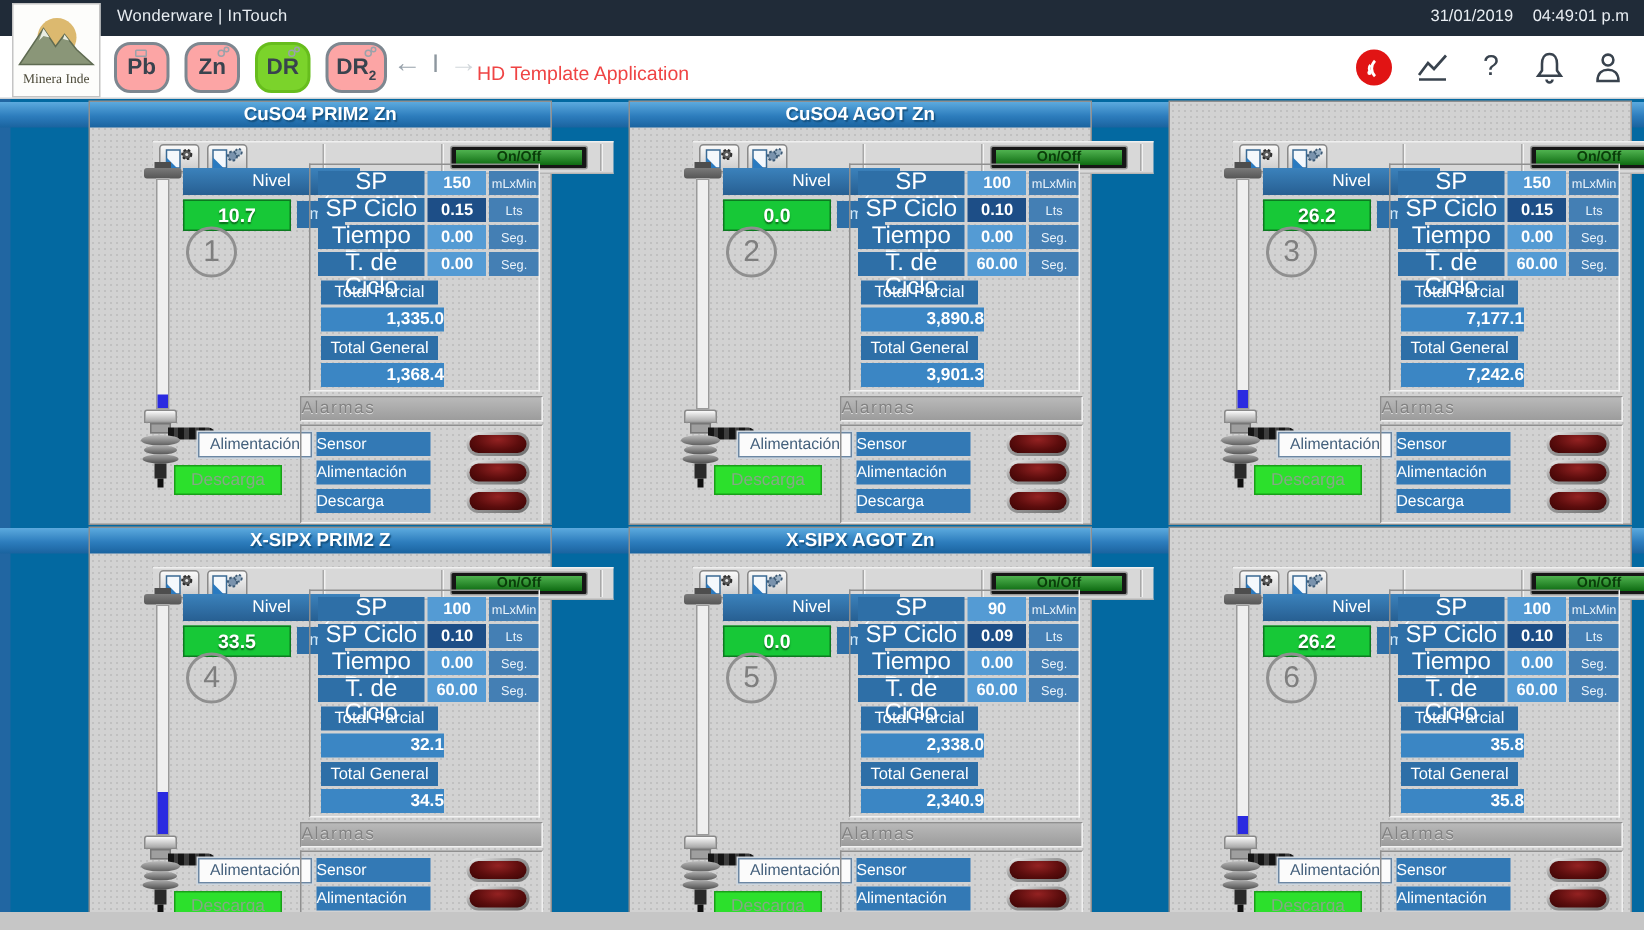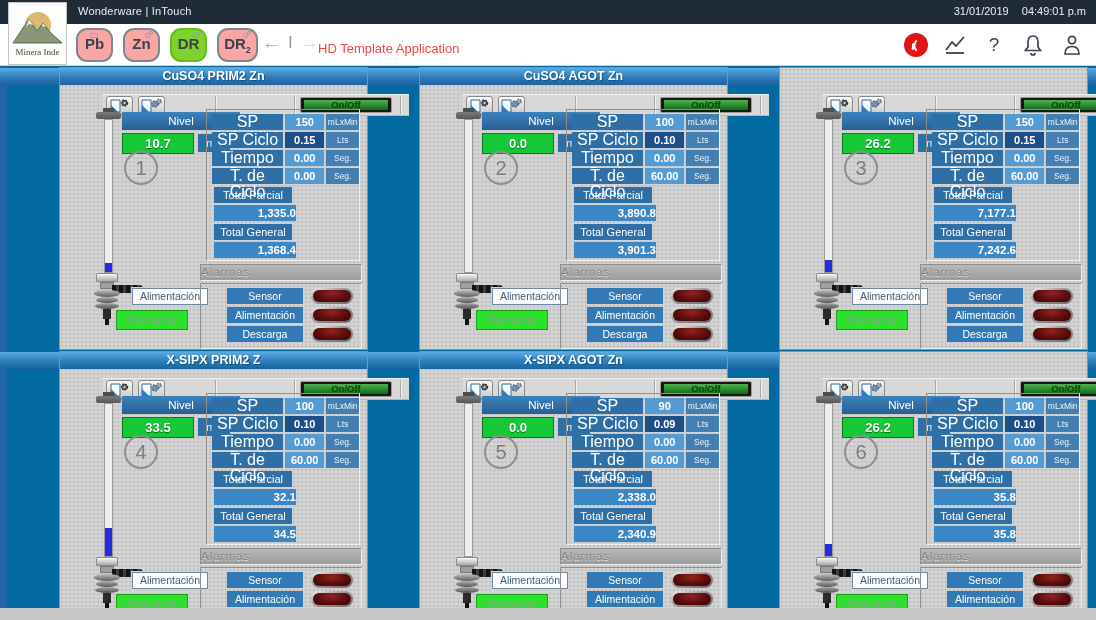--- a/index.html
+++ b/index.html
@@ -117,21 +117,21 @@
   .disch { position:absolute; left:56px; top:242px; width:72px; height:20px; background:#2ce02c; border:1px solid #18a018;
     color:#85a885; font-size:11.5px; text-align:center; line-height:18px; cursor:pointer; font-family:"Liberation Sans",sans-serif; }
 
   
   .al-title { position:absolute; left:140px; top:196px; width:162px; height:17px; background:linear-gradient(180deg,#b9b9b9,#9c9c9c);
     border:1px solid; border-color:#8f8f8f #f0f0f0 #f0f0f0 #8f8f8f; color:#828282; font-size:11.5px; font-weight:normal;
     letter-spacing:1px; text-align:left; line-height:15px; text-shadow:0 1px 0 #dedede; }
   .al-box { position:absolute; left:140px; top:215px; width:162px; height:66px; padding:4px 8px 0 10px;
     border:1px solid; border-color:#8f8f8f #f0f0f0 #f0f0f0 #8f8f8f; }
   .al-row { display:flex; justify-content:space-between; align-items:center; margin-bottom:3px; }
-  .al-label { width:76px; height:16px; background:#3379b5; color:#fff; font-size:10.5px; text-align:center; line-height:16px;margin-left:16px; }
+  .al-label { width:76px; height:16px; background:#3379b5; color:#fff; font-size:10.5px; line-height:16px; }
   .ind { width:42px; height:16px; border-radius:9px; background:linear-gradient(160deg,#f4f4f4 0%,#9c9c9c 40%,#6b6b6b 100%); padding:2px; }
   .ind-core { display:block; width:100%; height:100%; border-radius:7px;
     background:radial-gradient(ellipse at 50% 25%, #942222 0%, #5c0d0d 55%, #390404 100%); }
 
   svg { display:block; }
 </style>
 </head>
 <body>
 
 <div class="topbar">

